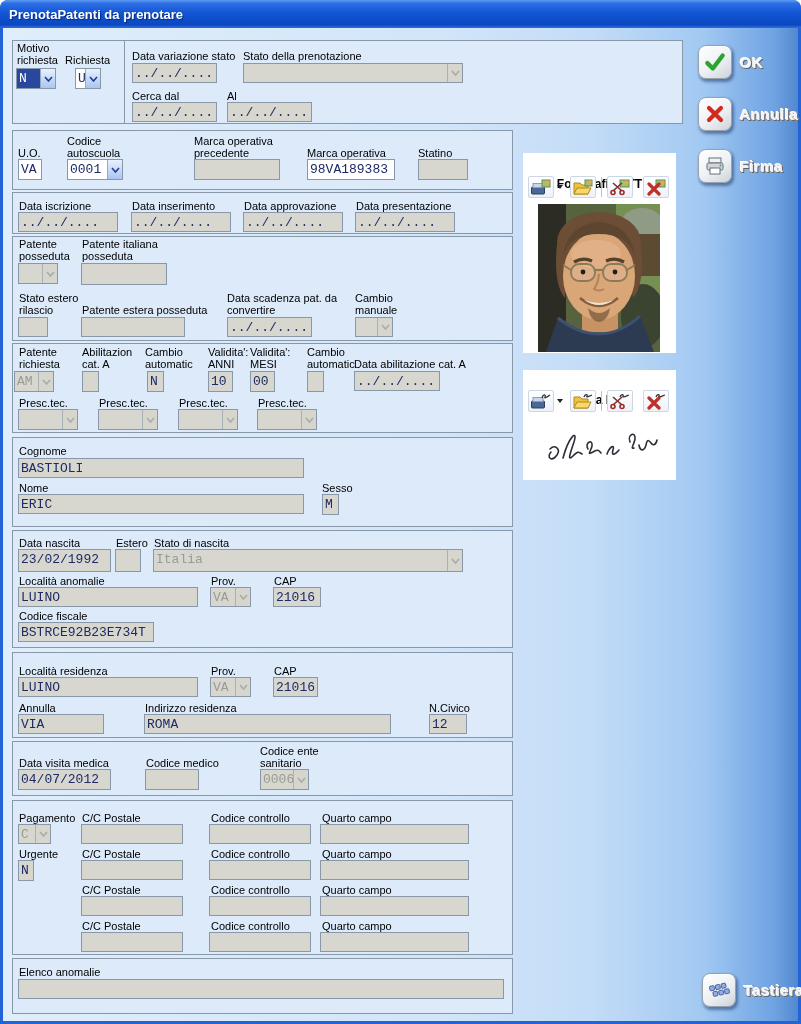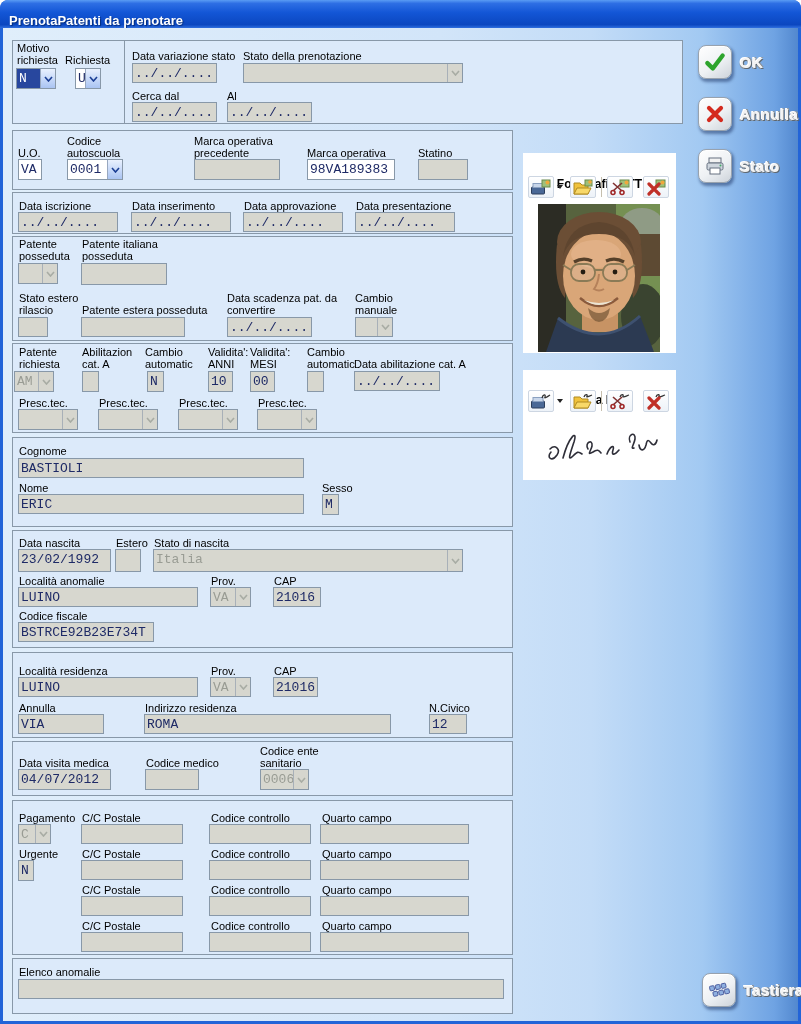--- a/index.html
+++ b/index.html
@@ -1,20 +1,20 @@
 <!DOCTYPE html>
 <html><head>
 <meta charset="utf-8">
 <style>
 *{margin:0;padding:0;box-sizing:border-box}
 html,body{width:801px;height:1024px;background:#fff}
 #win{position:relative;width:801px;height:1024px;background:#2264d8;border-radius:8px 8px 0 0;overflow:hidden;font-family:"Liberation Sans",sans-serif;}
 .titlebar{position:absolute;left:0;top:0;width:100%;height:28px;
   background:linear-gradient(180deg,#5a9cf4 0%,#2e6fe4 12%,#1356d6 45%,#0b47c0 88%,#2f6fdf 100%);
-  border-radius:7px 7px 0 0;display:flex;align-items:flex-end;padding-left:9px;}
+  border-radius:7px 7px 0 0;display:flex;align-items:center;padding-left:9px;}
 .titlebar .t{color:#fff;font-weight:bold;font-size:13px;text-shadow:1px 1px 1px #032c7a;}
 .client{position:absolute;left:3px;top:28px;width:795px;height:993px;
   background:linear-gradient(to right,#e0eefb 0%,#d2e5f9 55%,#c3dcf7 74%,#a2c9f2 88%,#6fa3e3 97%,#5288cf 100%);}
 .panel{position:absolute;background:#dceafa;border:1px solid #8898a8;}
 .wpanel{position:absolute;background:#fff;}
 .lbl{position:absolute;font-size:11px;color:#000;white-space:nowrap;line-height:12px;}
 .fld{position:absolute;background:#d7d7cf;border:1px solid #8898a8;font-family:"Liberation Mono",monospace;
   font-size:13px;line-height:17px;color:#1e2a66;padding:1px 2px;white-space:nowrap;overflow:hidden;}
 .fld.white{background:#fff;}
 .combo{position:absolute;border:1px solid #8898a8;background:#fff;display:flex;align-items:stretch;}
@@ -459,21 +459,21 @@
     </div>
     <div class="xlbl" style="left:737px;top:78px">Annulla</div>
     <div class="xbtn" style="left:695px;top:121px">
       <svg width="22" height="22" viewBox="0 0 22 22">
           <rect x="5" y="3" width="12" height="5" fill="#f2f2f2" stroke="#667080"></rect>
           <rect x="3" y="8" width="16" height="7" rx="1.5" fill="#cfd6de" stroke="#667080"></rect>
           <rect x="6" y="13" width="10" height="6" fill="#fff" stroke="#667080"></rect>
           <circle cx="16.5" cy="10.5" r="1" fill="#44aa66"></circle>
         </svg>
     </div>
-    <div class="xlbl" style="left:737px;top:130px">Stato</div>
+    <div class="xlbl" style="left:737px;top:130px">Firma</div>
     <div class="xbtn" style="left:699px;top:945px">
       <svg width="24" height="24" viewBox="0 0 22 22">
           <g transform="rotate(-12 11 11)" fill="#8fb0e0" stroke="#44569a" stroke-width="0.8">
             <rect x="3" y="6" width="4.2" height="4.2" rx="0.8"></rect>
             <rect x="8.4" y="6" width="4.2" height="4.2" rx="0.8"></rect>
             <rect x="13.8" y="6" width="4.2" height="4.2" rx="0.8"></rect>
             <rect x="5" y="11.6" width="4.2" height="4.2" rx="0.8"></rect>
             <rect x="10.4" y="11.6" width="4.2" height="4.2" rx="0.8"></rect>
             <rect x="15.8" y="11.6" width="4.2" height="4.2" rx="0.8"></rect>
           </g>

